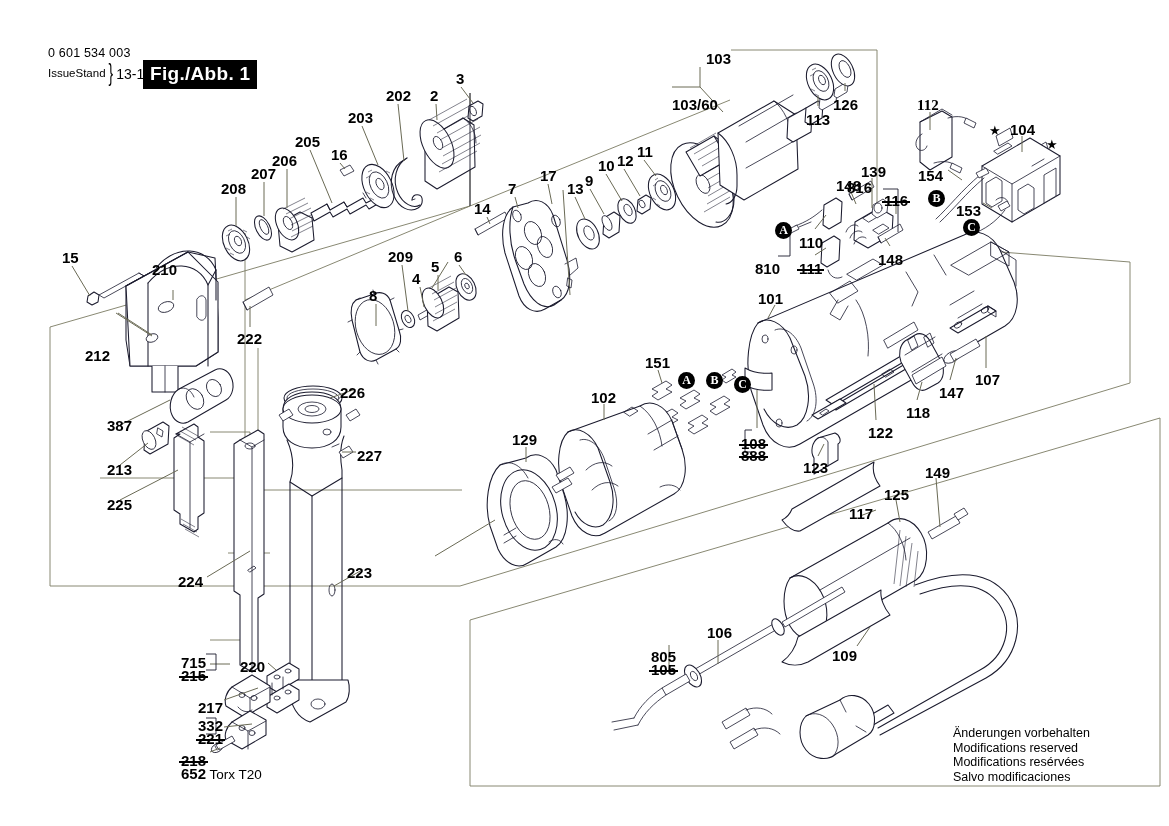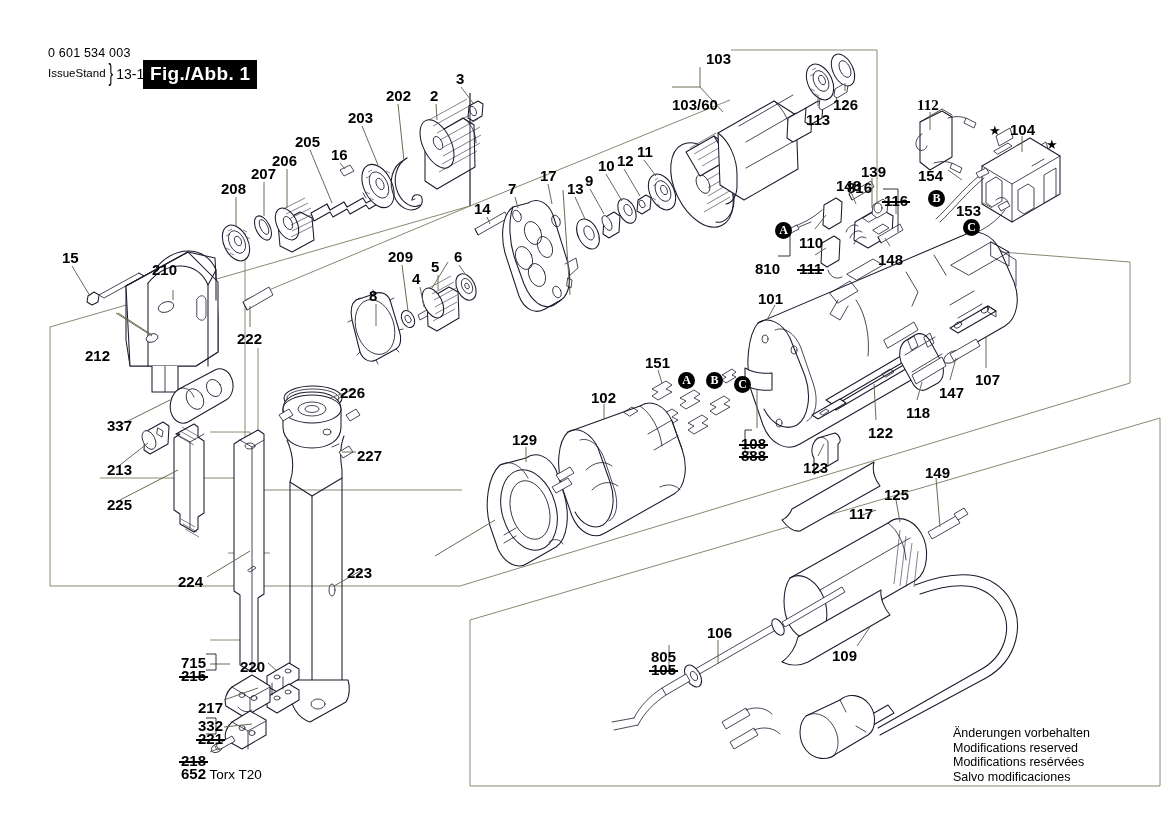--- a/index.html
+++ b/index.html
@@ -766,21 +766,21 @@
       <div class="lbl" style="left: 906px; top: 405px;"><span>118</span></div>
       <div class="lbl" style="left: 939px; top: 385px;"><span>147</span></div>
       <div class="lbl" style="left: 975px; top: 372px;"><span>107</span></div>
       <div class="lbl" style="left: 925px; top: 465px;"><span>149</span></div>
       <div class="lbl" style="left: 884px; top: 487px;"><span>125</span></div>
       <div class="lbl" style="left: 849px; top: 506px;"><span>117</span></div>
       <div class="lbl" style="left: 832px; top: 648px;"><span>109</span></div>
       <div class="lbl" style="left: 707px; top: 625px;"><span>106</span></div>
       <div class="lbl" style="left: 651px; top: 649px;"><span>805</span></div>
       <div class="lbl" style="left: 651px; top: 662px;"><span class="strike">105</span></div>
-      <div class="lbl" style="left: 107px; top: 418px;"><span>337</span></div>
+      <div class="lbl" style="left: 107px; top: 418px;"><span>387</span></div>
       <div class="lbl" style="left: 107px; top: 462px;"><span>213</span></div>
       <div class="lbl" style="left: 107px; top: 497px;"><span>225</span></div>
       <div class="lbl" style="left: 340px; top: 385px;"><span>226</span></div>
       <div class="lbl" style="left: 357px; top: 448px;"><span>227</span></div>
       <div class="lbl" style="left: 178px; top: 574px;"><span>224</span></div>
       <div class="lbl" style="left: 347px; top: 565px;"><span>223</span></div>
       <div class="lbl" style="left: 181px; top: 655px;"><span>715</span></div>
       <div class="lbl" style="left: 181px; top: 668px;"><span class="strike">215</span></div>
       <div class="lbl" style="left: 240px; top: 659px;"><span>220</span></div>
       <div class="lbl" style="left: 198px; top: 700px;"><span>217</span></div>

